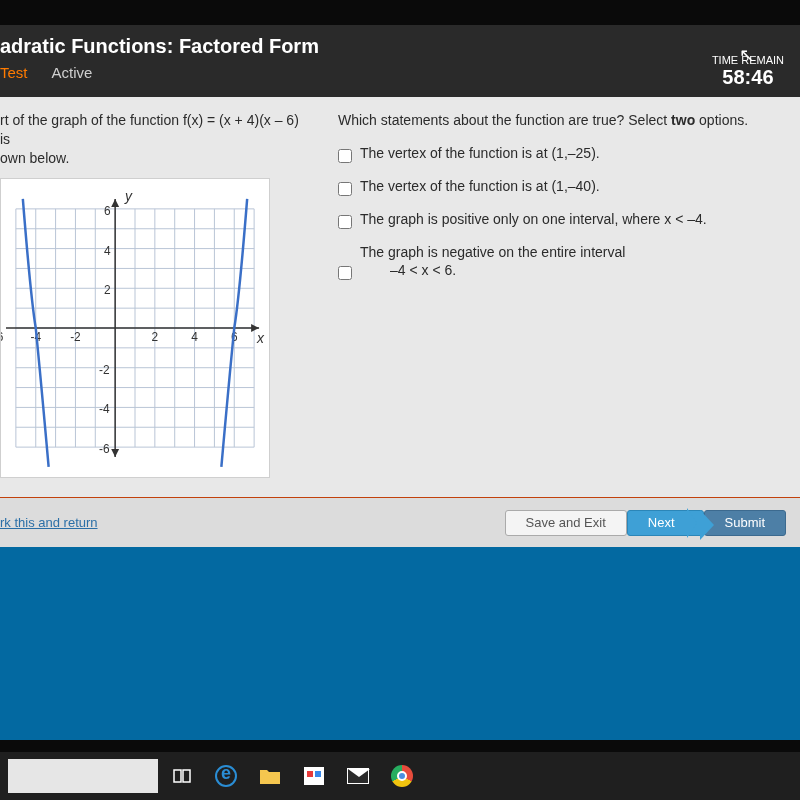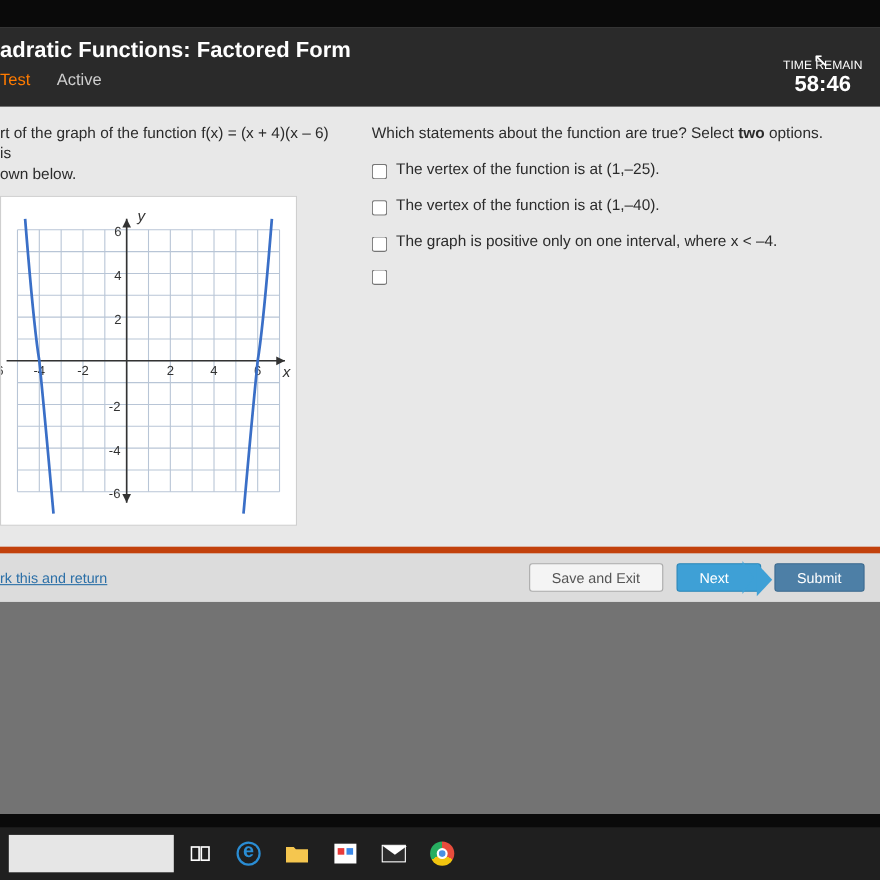--- a/index.html
+++ b/index.html
@@ -10,21 +10,21 @@
   font-family: Arial, sans-serif;
   overflow: hidden;
   position: relative;
 }
 .screen {
   position: absolute;
   top: 25px;
   left: 0;
   right: 0;
   bottom: 60px;
-  background: #737373;
+  background: #0369a1;
 }
 .header-bar {
   background: #2a2a2a;
   color: #fff;
   padding: 10px 0 8px 0;
 }
 .header-title {
   font-size: 20px;
   font-weight: bold;
   color: #fff;
@@ -117,36 +117,36 @@
 .bottom-bar {
   position: absolute;
   left: 0;
   right: 0;
   bottom: 0;
   height: 50px;
   background: #dcdcdc;
   display: flex;
   align-items: center;
   padding: 0 14px 0 0;
-  border-top: 6px solid #c2410c;
+  border-top: 1px solid #c2410c;
 }
 .mark-link {
   font-size: 13px;
   color: #2b6fa7;
   text-decoration: underline;
   cursor: pointer;
 }
 .spacer { flex: 1; }
 .btn {
   height: 26px;
   padding: 0 20px;
   font-size: 13px;
   border: 1px solid #aaa;
   border-radius: 3px;
-  margin-left: 12px;
+  margin-left: 0;
   cursor: pointer;
   display: flex;
   align-items: center;
 }
 .btn-saveexit {
   background: #f4f4f4;
   color: #555;
 }
 .btn-next {
   background: #3ea0d6;
@@ -368,20 +368,24 @@
         <label class="option-row">
           <input type="checkbox" style="">
           <span>The vertex of the function is at (1,–40).</span>
         </label>
         <label class="option-row">
           <input type="checkbox" style="">
           <span>The graph is positive only on one interval, where x &lt; –4.</span>
         </label>
         <label class="option-row">
           <input type="checkbox" style="">
+          <span>
+            <span>The graph is negative on the entire interval</span><br>
+            <span class="sub-indent">–4 &lt; x &lt; 6.</span>
+          </span>
         </label>
       </div>
     </div>
 
     <div class="bottom-bar">
       <a class="mark-link">rk this and return</a>
       <div class="spacer"></div>
       <button class="btn btn-saveexit">Save and Exit</button>
       <div class="btn-next-wrap">
         <button class="btn btn-next">Next</button>

